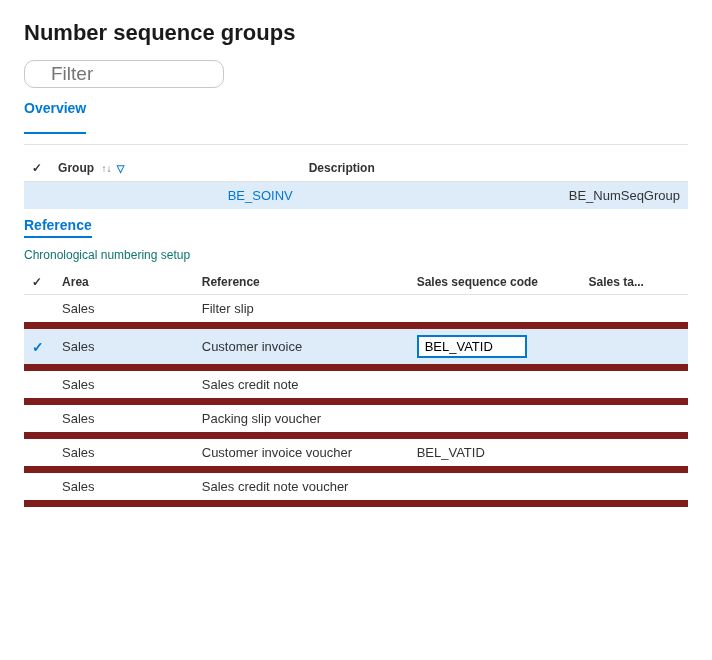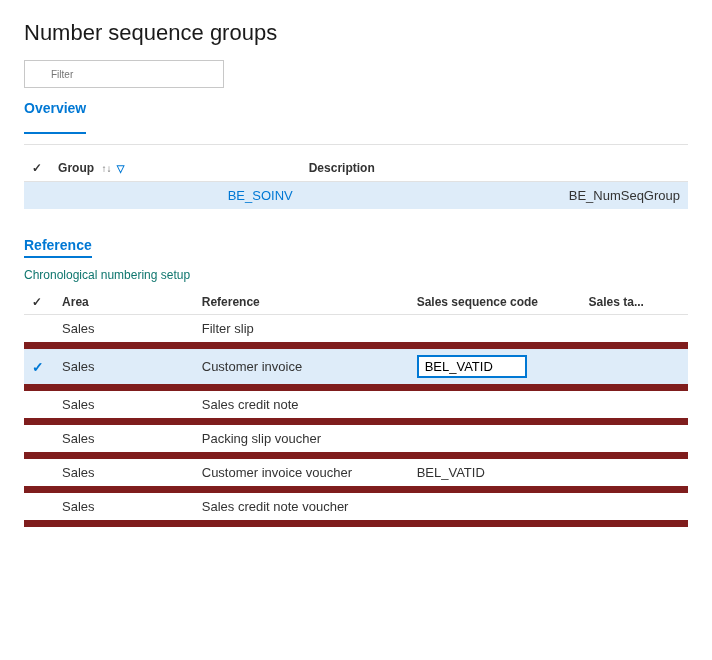--- a/index.html
+++ b/index.html
@@ -13,34 +13,34 @@
     }
     .page {
       background: #fff;
       width: 712px;
       min-height: 660px;
       padding: 20px 24px 0 24px;
       overflow: hidden;
     }
     .page-title {
       font-size: 22px;
-      font-weight: 400;
+      font-weight: 700;
       color: #1a1a1a;
       margin-bottom: 14px;
     }
     .filter-input-wrap {
       margin-bottom: 12px;
     }
     .filter-input {
       width: 200px;
       height: 28px;
       border: 1px solid #c8c8c8;
-      border-radius: 0;
+      border-radius: 10px;
       padding: 0 8px 0 26px;
-      font-size: 10px;
+      font-size: 19px;
       color: #888;
       background: #fff;
       outline: none;
       position: relative;
     }
     .filter-wrap {
       position: relative;
       display: inline-block;
     }
     .filter-icon {
@@ -109,21 +109,21 @@
       font-size: 10px;
       color: #666;
       margin-left: 4px;
     }
     .filter-col-icon {
       color: #0078d4;
       font-size: 10px;
       margin-left: 2px;
     }
     .reference-section {
-      margin-top: 28px;
+      margin-top: 8px;
     }
     .section-label {
       font-size: 14px;
       font-weight: 700;
       color: #0078d4;
       border-bottom: 2px solid #0078d4;
       display: inline-block;
       padding-bottom: 3px;
       margin-bottom: 2px;
     }

